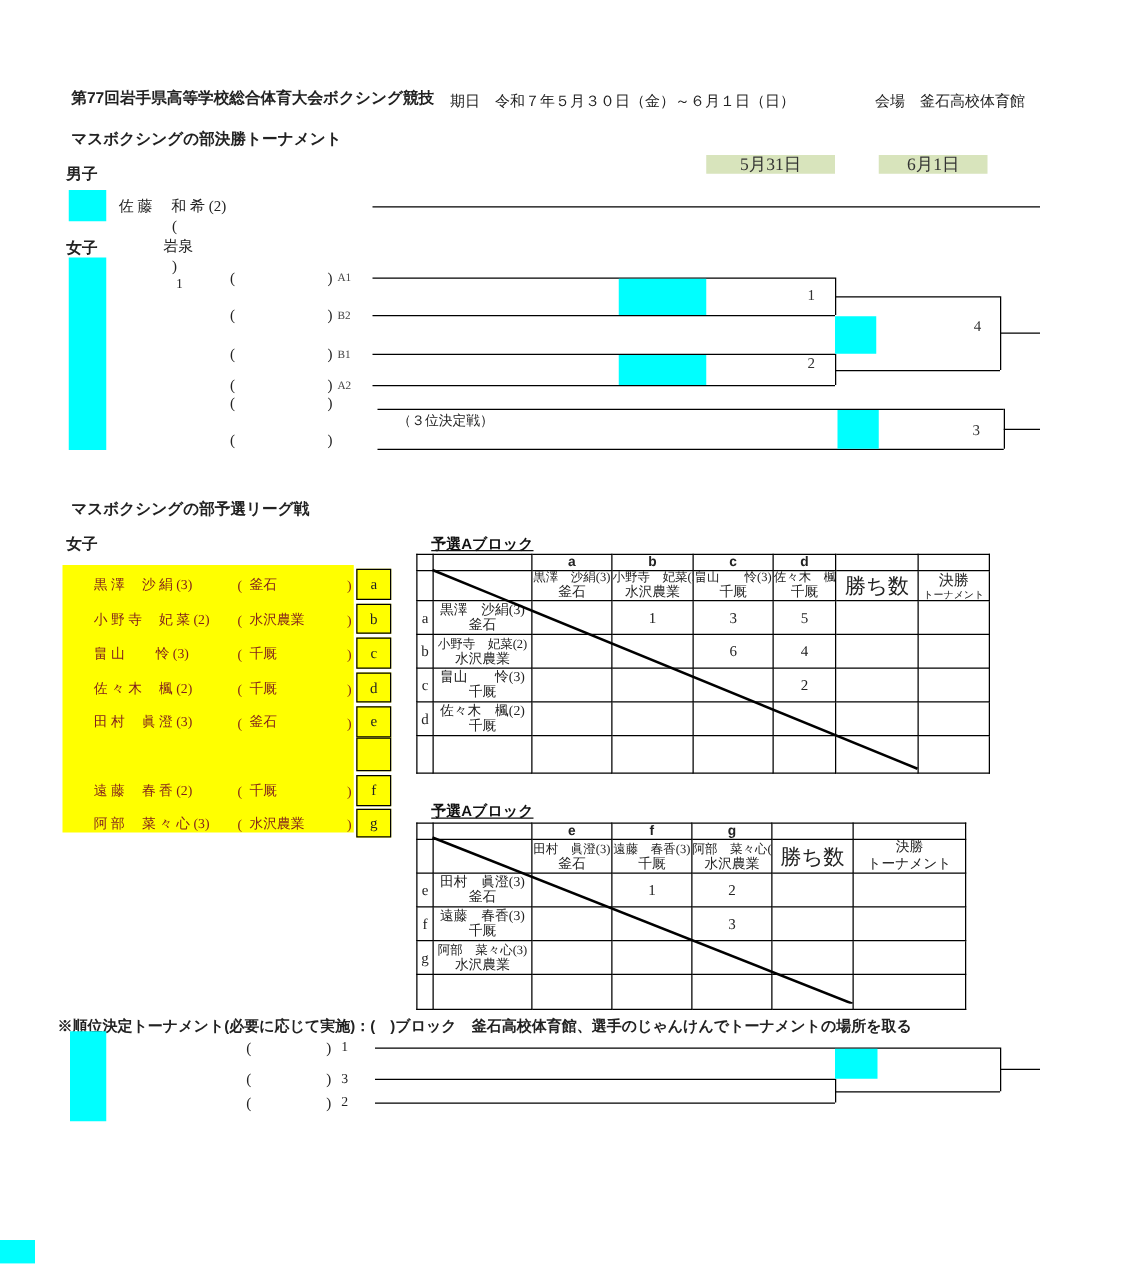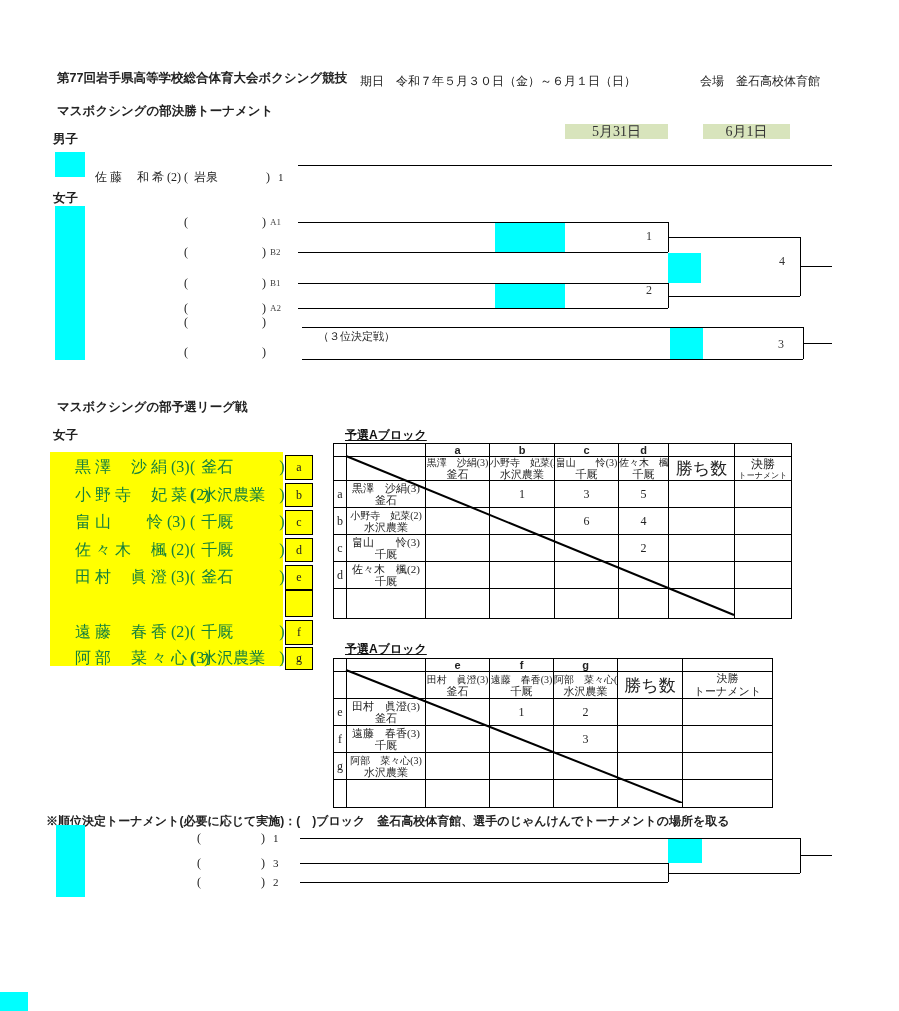--- a/index.html
+++ b/index.html
@@ -13,22 +13,22 @@
          justify-content:center;font-size:14px;color:#333;}
   .gtitle{position:absolute;font-family:"Liberation Sans",sans-serif;font-weight:bold;
           font-size:12.5px;color:#222;white-space:nowrap;}
   .stext{position:absolute;font-size:12px;white-space:nowrap;color:#222;}
   .paren-row{position:absolute;display:flex;align-items:center;height:16px;font-size:12px;color:#222;}
   .gap74{display:inline-block;width:74px;}
   .gap60{display:inline-block;width:60px;}
   .slot-label{font-size:9px;margin-left:4px;color:#444;}
   .slot-num{font-size:11px;margin-left:8px;color:#222;}
   .mnum{position:absolute;font-size:12px;color:#333;}
-  .entrant{position:absolute;left:75px;display:flex;align-items:center;height:16px;
-           font-size:16px;white-space:nowrap;color:#15803d;}
+  .entrant{position:absolute;left:75px;display:flex;align-items:flex-end;height:16px;
+           font-size:11px;white-space:nowrap;color:#7f1d1d;}
   .ename{display:inline-block;width:115px;}
   .eschool{display:inline-block;width:78px;padding-left:6px;}
   .keybox{position:absolute;left:285px;width:26px;background:#ffff00;border:1.5px solid #000;
           display:flex;align-items:center;justify-content:center;font-size:12px;color:#222;}
   .ltable{position:absolute;border-collapse:collapse;table-layout:fixed;
           font-family:"Liberation Serif",serif;color:#222;}
   .ltable td,.ltable th{border:1px solid #000;padding:0;margin:0;text-align:center;
           font-weight:normal;overflow:hidden;vertical-align:middle;}
   .letters th{font-family:"Liberation Sans",sans-serif;font-weight:bold;font-size:11px;}
   .pname{font-size:10px;line-height:11px;white-space:nowrap;}
@@ -50,24 +50,24 @@
 
   <div class="gtitle" style="left:57px;top:70px;">第77回岩手県高等学校総合体育大会ボクシング競技</div>
   <div class="stext" style="left:360px;top:73px;">期日　令和７年５月３０日（金）～６月１日（日）</div>
   <div class="stext" style="left:700px;top:73px;">会場　釜石高校体育館</div>
   <div class="gtitle" style="left:57px;top:103px;">マスボクシングの部決勝トーナメント</div>
   <div class="badge" style="left:565px;top:124px;width:103px;">5月31日</div>
   <div class="badge" style="left:703px;top:124px;width:87px;">6月1日</div>
 
   <div class="gtitle" style="left:53px;top:131px;">男子</div>
   <div class="cyan" style="left:55px;top:152px;width:30px;height:25px;"></div>
-  <div class="paren-row" style="left:95px;top:169px;">
+  <div class="paren-row" style="left:95px;top:157px;flex-direction:column;">
     <span class="ename" style="width:89px;">佐 藤　 和 希 (2)</span>
     <span>(</span>
-    <span class="eschool" style="width:72px;">岩泉</span>
+    <span class="eschool" style="width:72px;text-align:center;">岩泉</span>
     <span>)</span>
     <span class="slot-num">1</span>
   </div>
   <div class="hline" style="left:298px;top:165px;width:534px;"></div>
 
   <div class="gtitle" style="left:53px;top:190px;">女子</div>
   <div class="cyan" style="left:55px;top:206px;width:30px;height:154px;"></div>
 
   <div class="paren-row" style="left:184px;top:214px;">
     <span>(</span>

